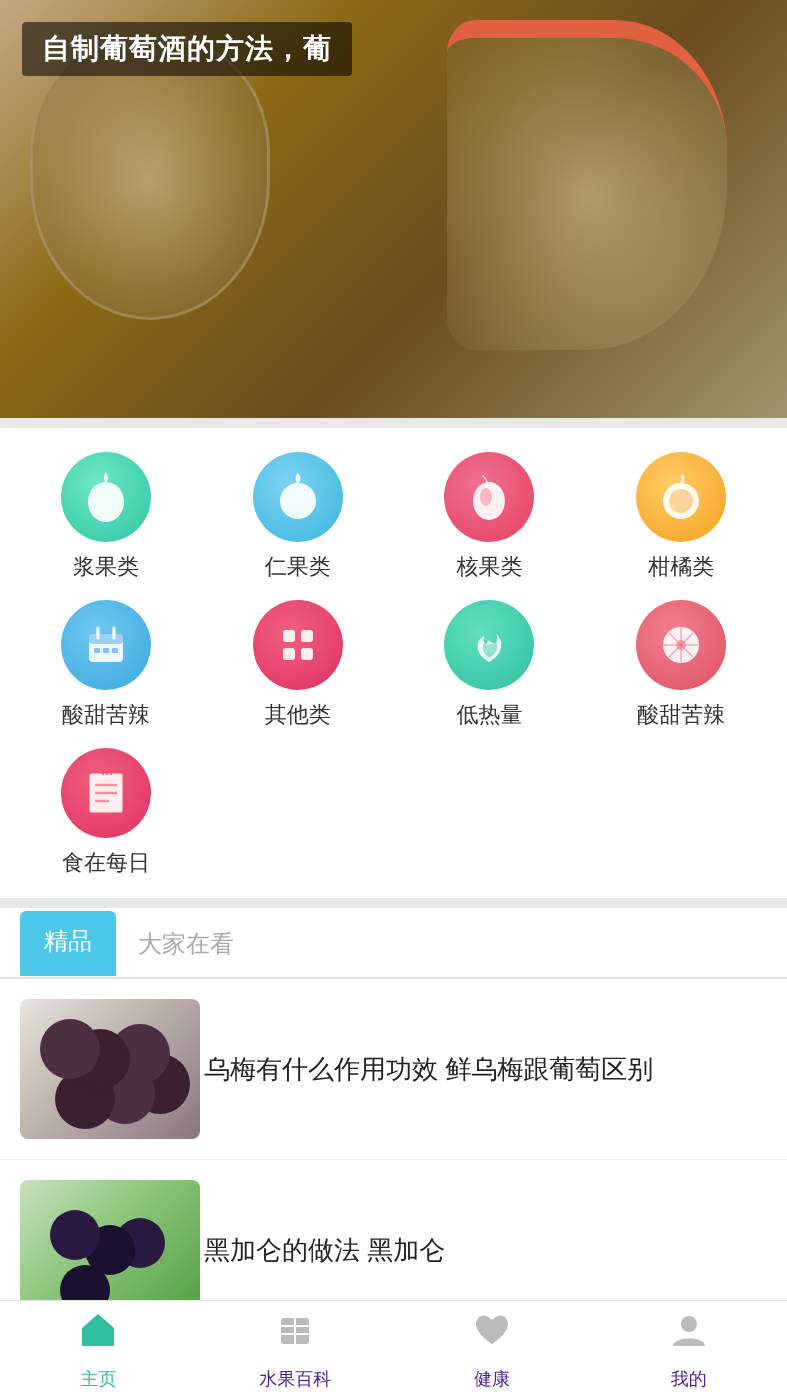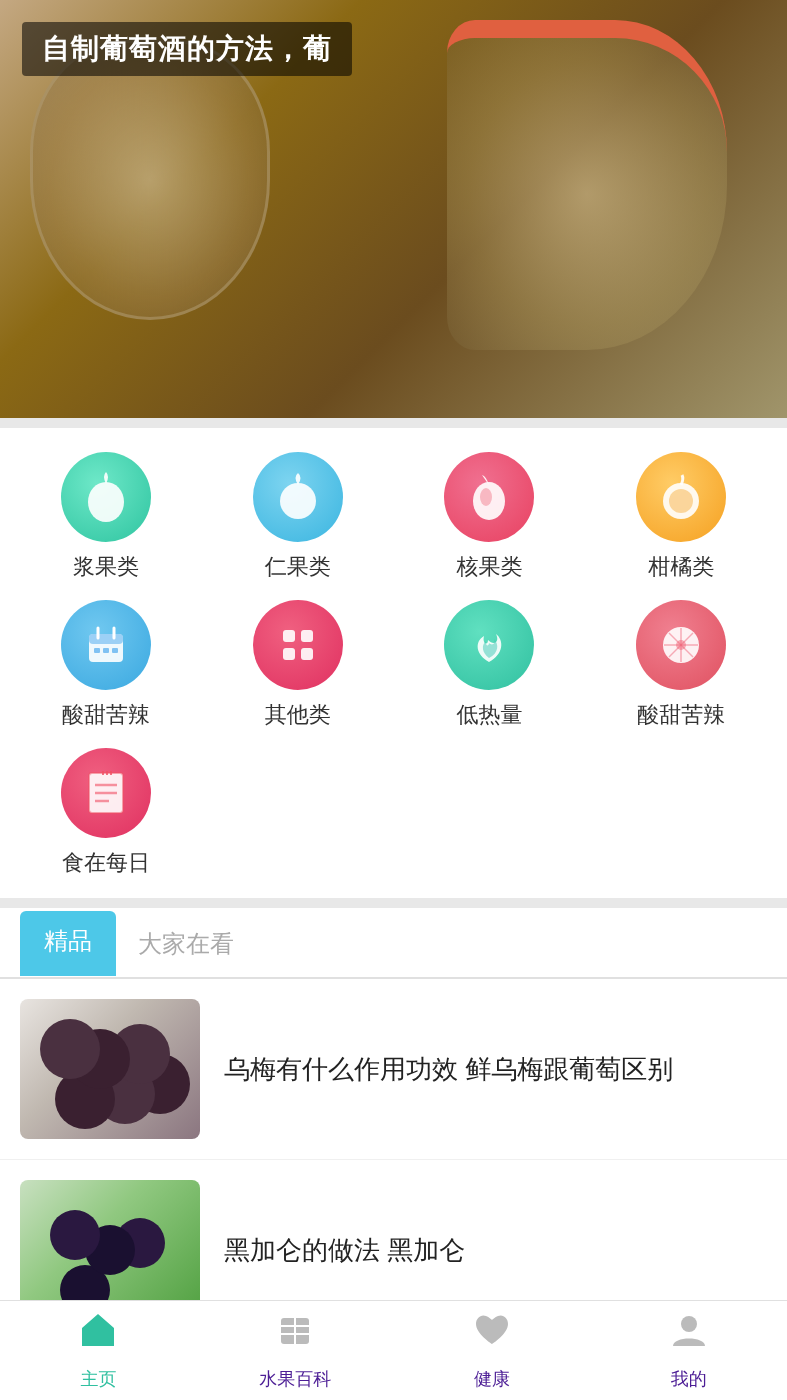--- a/index.html
+++ b/index.html
@@ -140,21 +140,21 @@
 
     
     .article-list {
       background: white;
     }
     .article-item {
       display: flex;
       align-items: center;
       padding: 20px;
       border-bottom: 1px solid #f0f0f0;
-      gap: 24px;
+      gap: 4px;
       cursor: pointer;
     }
     .article-thumb {
       width: 180px;
       height: 140px;
       border-radius: 8px;
       flex-shrink: 0;
       overflow: hidden;
     }
     .thumb-wumei {

